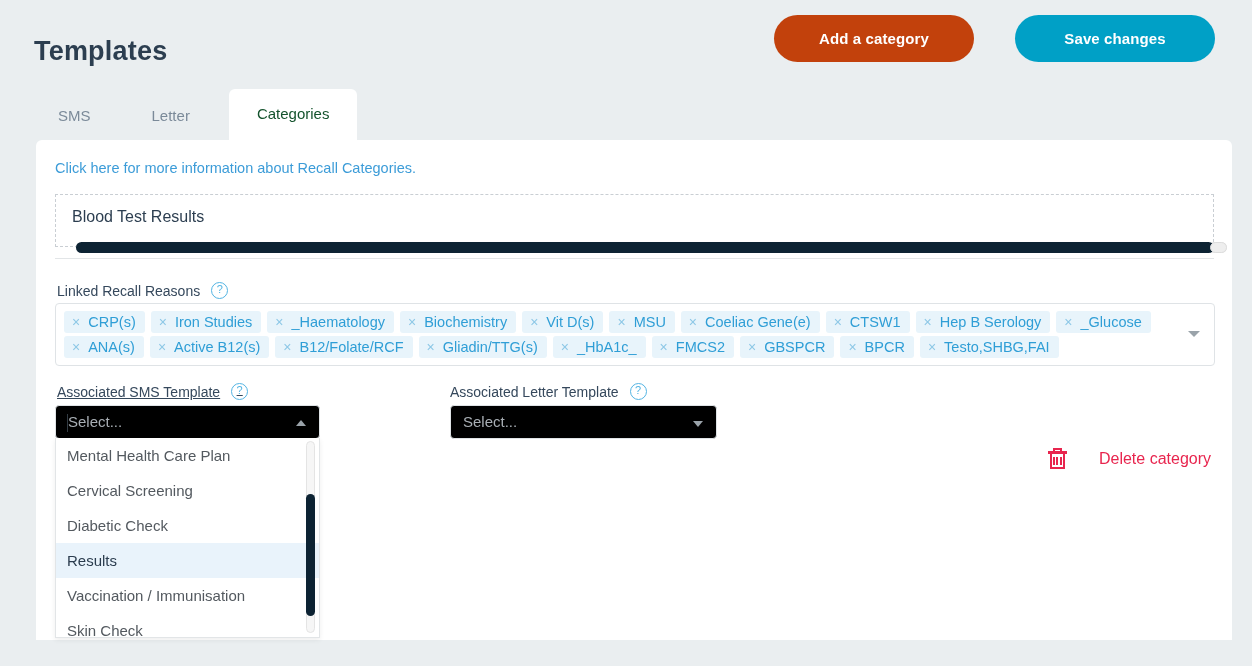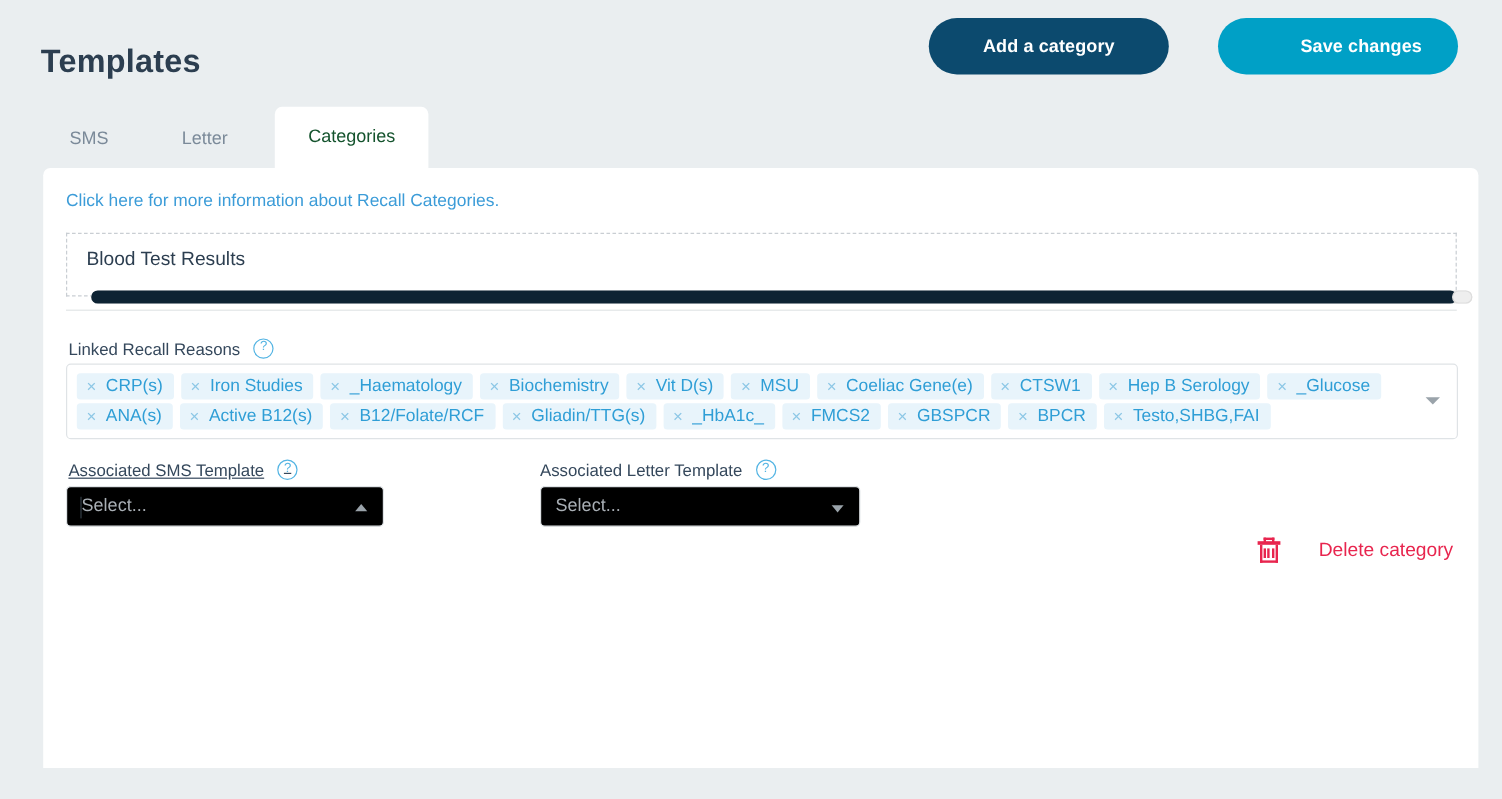--- a/index.html
+++ b/index.html
@@ -39,22 +39,22 @@
     color: #ffffff;
     font-size: 15px;
     font-weight: bold;
     font-family: "Liberation Sans", sans-serif;
     cursor: pointer;
     height: 47px;
     padding: 0 30px;
     min-width: 200px;
     letter-spacing: 0.1px;
   }
-  .btn-green { background: #0c4a6e; }
-  .btn-teal  { background: #00a0c6; text-align: right; }
+  .btn-green { background: #c2410c; }
+  .btn-teal  { background: #00a0c6; }
 
   
   .tabs {
     position: absolute;
     left: 36px;
     top: 92px;
     display: flex;
     align-items: flex-end;
     height: 48px;
     gap: 17px;
@@ -490,20 +490,32 @@
   <div class="field-label sms-label">
     <span>Associated SMS Template</span>
     <span class="help-icon">?</span>
   </div>
   <div class="select-box select-sms">
     <div class="text-caret"></div>
     <div class="select-value">Select...</div>
     <div class="caret-up"></div>
   </div>
 
+  <div class="dropdown">
+    <div id="dd-options">
+        <div class="dd-option">Mental Health Care Plan</div>
+        <div class="dd-option">Cervical Screening</div>
+        <div class="dd-option">Diabetic Check</div>
+        <div class="dd-option selected">Results</div>
+        <div class="dd-option">Vaccination / Immunisation</div>
+        <div class="dd-option">Skin Check</div>
+      </div>
+    <div class="dd-scroll-track"></div>
+    <div class="dd-scroll-thumb"></div>
+  </div>
 
   <div class="field-label letter-label">
     <span>Associated Letter Template</span>
     <span class="help-icon">?</span>
   </div>
   <div class="select-box select-letter">
     <div class="select-value">Select...</div>
     <div class="caret-down"></div>
   </div>
 

